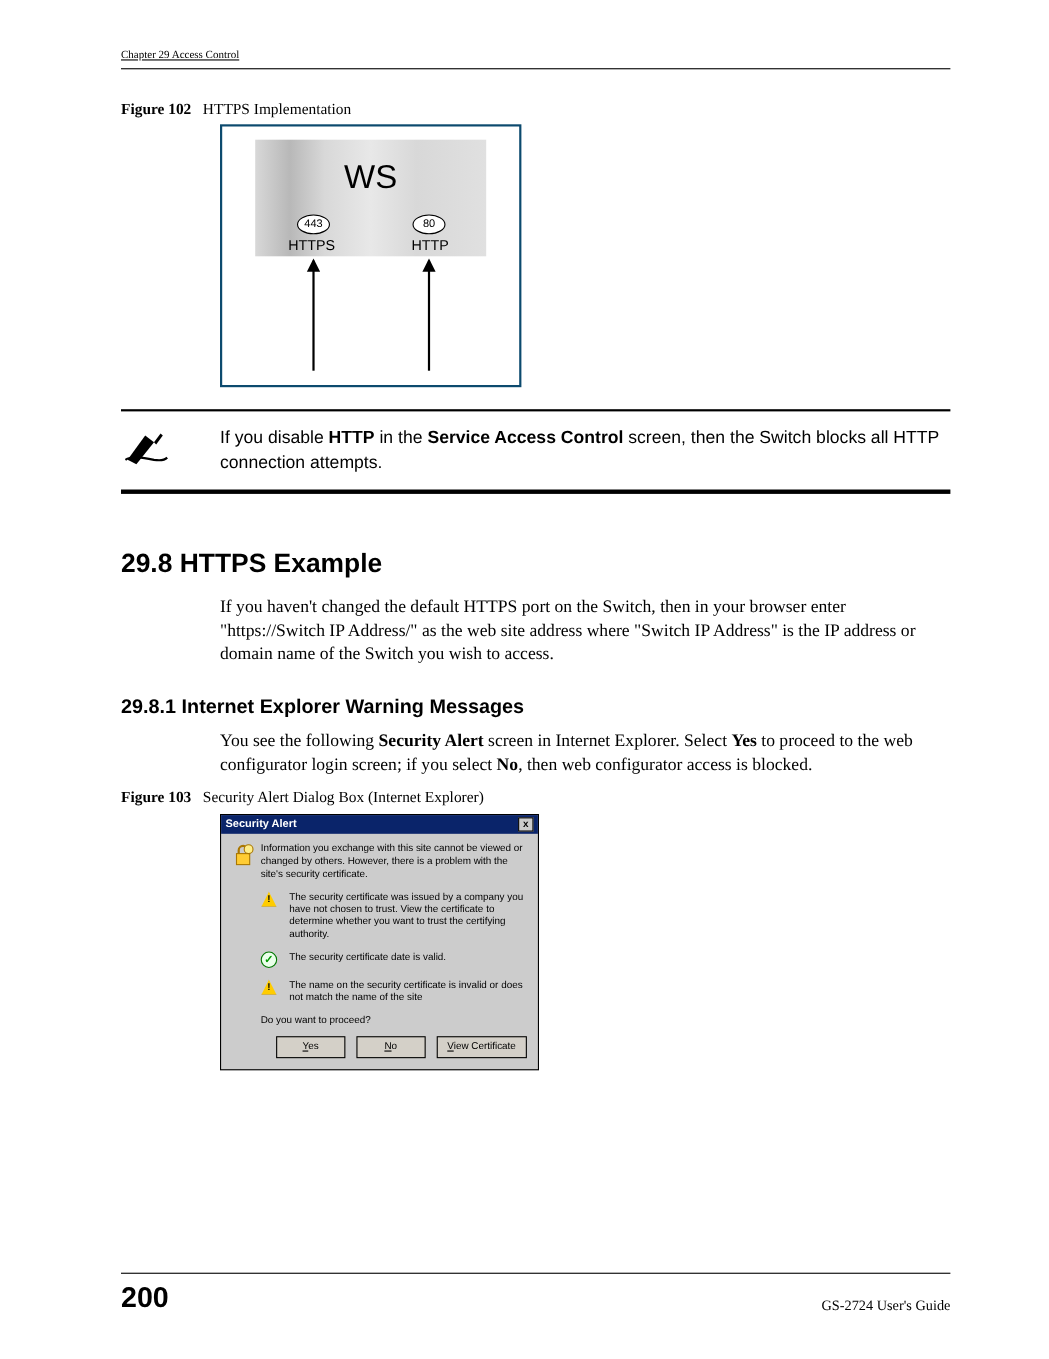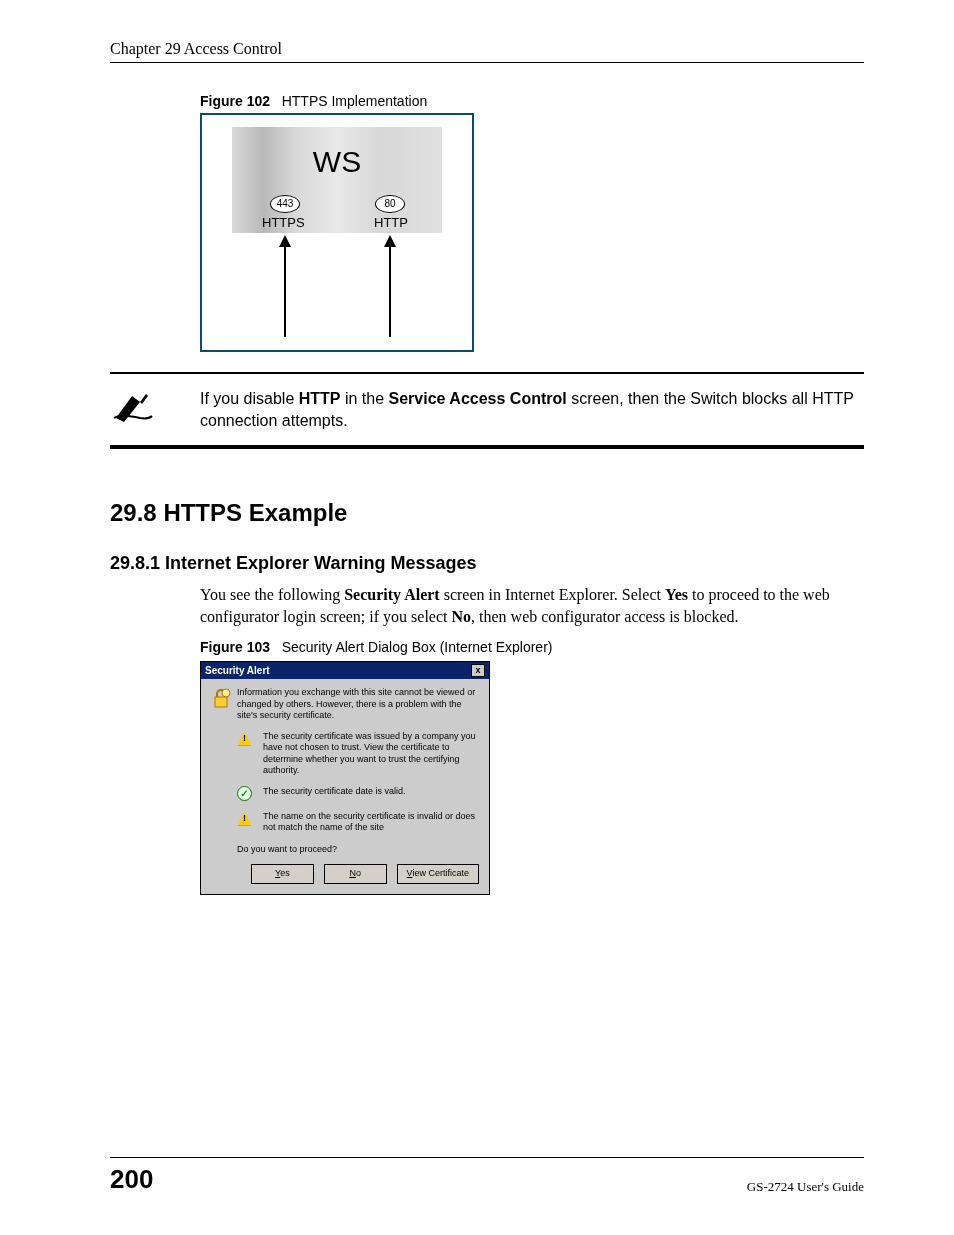--- a/index.html
+++ b/index.html
@@ -15,26 +15,26 @@
     position: relative;
     box-sizing: border-box;
     padding: 40px 90px 40px 110px;
   }
   .header-line {
     border-bottom: 1px solid #000;
     padding-bottom: 4px;
     margin-bottom: 30px;
   }
   .chapter-label {
-    font-size: 16px;
+    font-size: 10px;
+    text-decoration: underline;
   }
   .fig-caption {
-    font-family: Liberation Sans, sans-serif;
+    font-family: Liberation Serif, serif;
     font-size: 14px;
-    margin-left: 90px;
   }
   .fig-caption b { font-weight: bold; }
   .fig102 {
     margin: 4px 0 20px 90px;
     width: 270px;
     height: 235px;
     border: 2px solid #0c4a6e;
     position: relative;
     background: #fff;
   }
@@ -248,20 +248,21 @@
         <path d="M30 14 L36 6 L38 8 L32 16 Z" fill="#000"></path>
         <path d="M4 30 C10 26 20 28 30 30 C36 31 40 30 42 28" stroke="#000" stroke-width="2" fill="none"></path>
       </svg>
     </div>
     <div class="note-text">
       <span>If you disable </span><b>HTTP</b><span> in the </span><b>Service Access Control</b><span> screen, then the Switch blocks all HTTP connection attempts.</span>
     </div>
   </div>
 
   <h2 class="section">29.8  HTTPS Example</h2>
+  <p class="body-para">If you haven't changed the default HTTPS port on the Switch, then in your browser enter "https://Switch IP Address/" as the web site address where "Switch IP Address" is the IP address or domain name of the Switch you wish to access.</p>
 
   <h3 class="subsection">29.8.1  Internet Explorer Warning Messages</h3>
   <p class="body-para">
     <span>You see the following </span><b>Security Alert</b><span> screen in Internet Explorer. Select </span><b>Yes</b><span> to proceed to the web configurator login screen; if you select </span><b>No</b><span>, then web configurator access is blocked.</span>
   </p>
 
   <div class="fig-caption">
     <b>Figure 103</b>&nbsp;&nbsp;&nbsp;<span>Security Alert Dialog Box (Internet Explorer)</span>
   </div>
 

